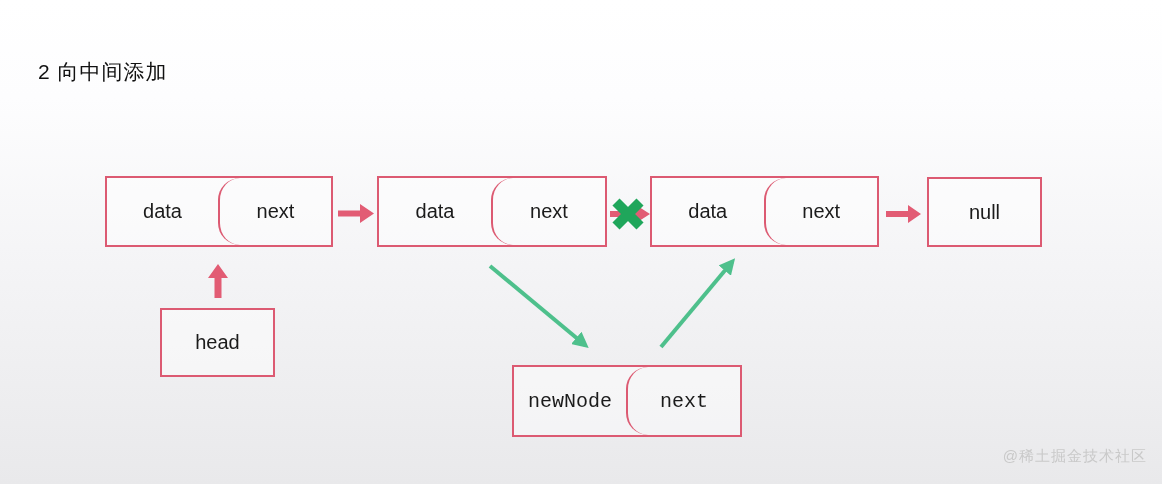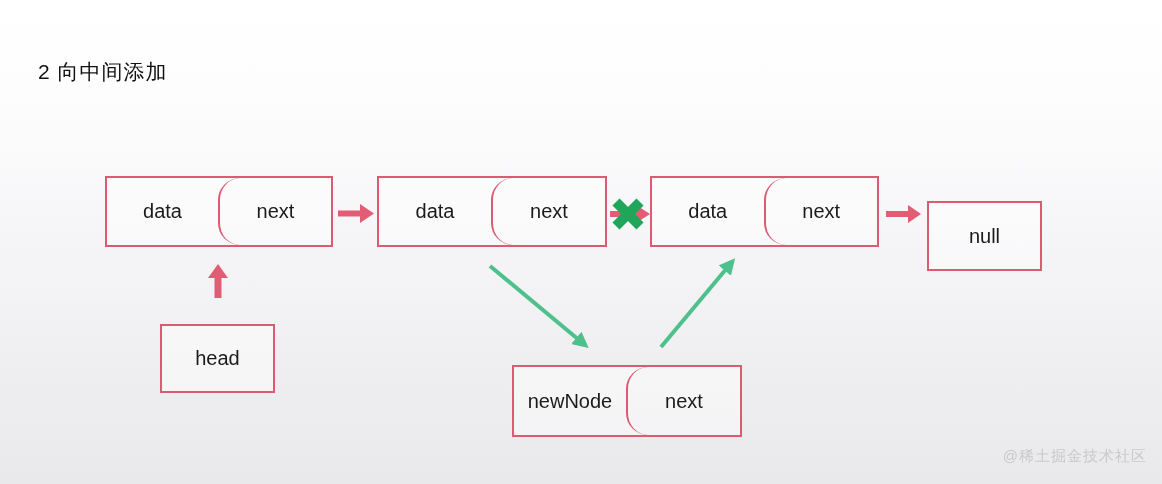--- a/index.html
+++ b/index.html
@@ -31,23 +31,23 @@
     justify-content: center;
     font-size: 20px;
     color: #1b1b1b;
     flex: 1 1 0;
     border-radius: 22px;
   }
   .cell + .cell { border-left: 2px solid #dc5a72; }
   #node1 { left: 105px; top: 176px; width: 228px; height: 71px; }
   #node2 { left: 377px; top: 176px; width: 230px; height: 71px; }
   #node3 { left: 650px; top: 176px; width: 229px; height: 71px; }
-  #nullbox { left: 927px; top: 177px; width: 115px; height: 70px; margin-top: 24px; }
-  #headbox { left: 160px; top: 324px; width: 115px; height: 69px; }
-  #newnode { left: 512px; top: 365px; width: 230px; height: 72px; }
+  #nullbox { left: 927px; top: 177px; width: 115px; height: 70px; }
+  #headbox { left: 160px; top: 308px; width: 115px; height: 69px; }
+  #newnode { left: 512px; top: 365px; width: 230px; height: 72px; font-family: Liberation Mono, monospace; }
   .svg-layer {
     position: absolute;
     left: 0; top: 0;
     width: 1162px;
     height: 484px;
     pointer-events: none;
   }
   .watermark {
     position: absolute;
     right: 15px;

